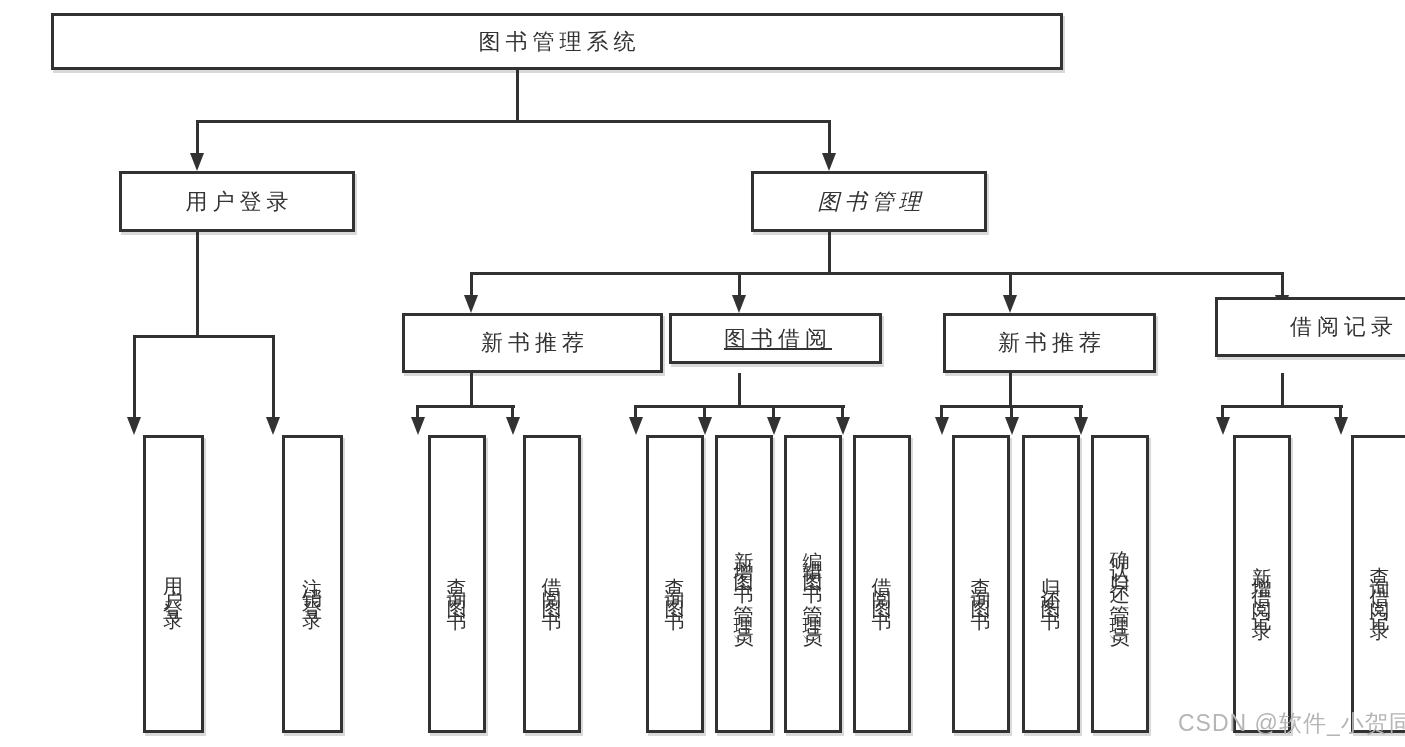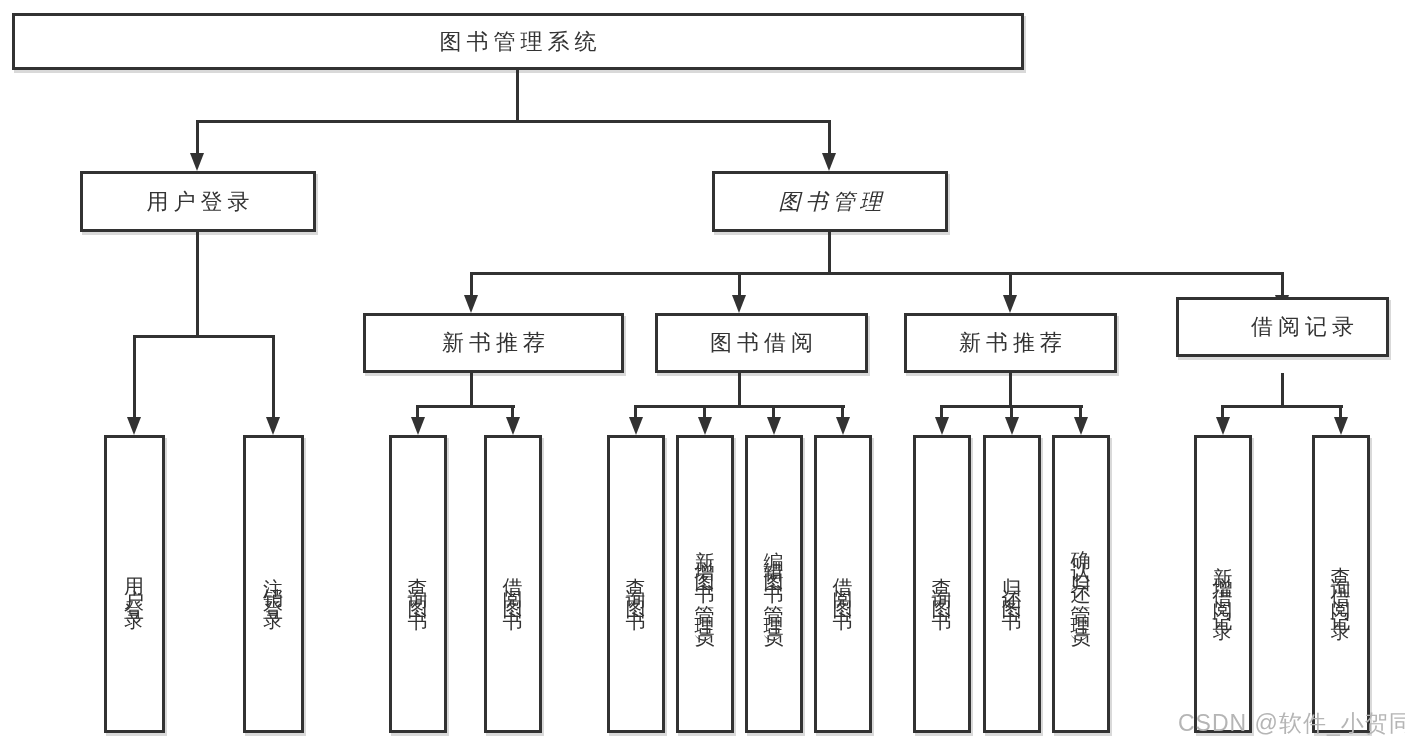--- a/index.html
+++ b/index.html
@@ -14,20 +14,21 @@
   }
   .box {
     position: absolute;
     box-sizing: border-box;
     background: #ffffff;
     border: 3px solid #323232;
     display: flex;
     align-items: center;
     justify-content: center;
     box-shadow: 2px 3px 0 rgba(120,120,120,0.28);
+    margin-left: 39px;
   }
   .hlabel {
     font-size: 22px;
     letter-spacing: 5px;
     text-indent: 5px;
     color: #333333;
     white-space: nowrap;
   }
   .vlabel {
     writing-mode: vertical-rl;
@@ -92,21 +93,21 @@
   <div class="ln" style="left:738px; top:272px; width:3px; height:23px;"></div>
   <div class="arw" style="left:732px; top:295px;"></div>
   <div class="ln" style="left:1009px; top:272px; width:3px; height:23px;"></div>
   <div class="arw" style="left:1003px; top:295px;"></div>
   <div class="ln" style="left:1281px; top:272px; width:3px; height:23px;"></div>
   <div class="arw" style="left:1275px; top:295px;"></div>
 
   <div class="box" style="left:363px; top:313px; width:261px; height:60px;">
     <span class="hlabel">新书推荐</span>
   </div>
-  <div class="box" style="left:655px; top:313px; width:213px; height:60px;">
+  <div class="box" style="left:630px; top:313px; width:213px; height:51px;text-decoration:underline;">
     <span class="hlabel">图书借阅</span>
   </div>
   <div class="box" style="left:904px; top:313px; width:213px; height:60px;">
     <span class="hlabel">新书推荐</span>
   </div>
   <div class="box" style="left:1176px; top:297px; width:213px; height:60px;padding-left:40px;">
     <span class="hlabel">借阅记录</span>
   </div>
 
   <div class="ln" style="left:470px; top:373px; width:3px; height:34px;"></div>

